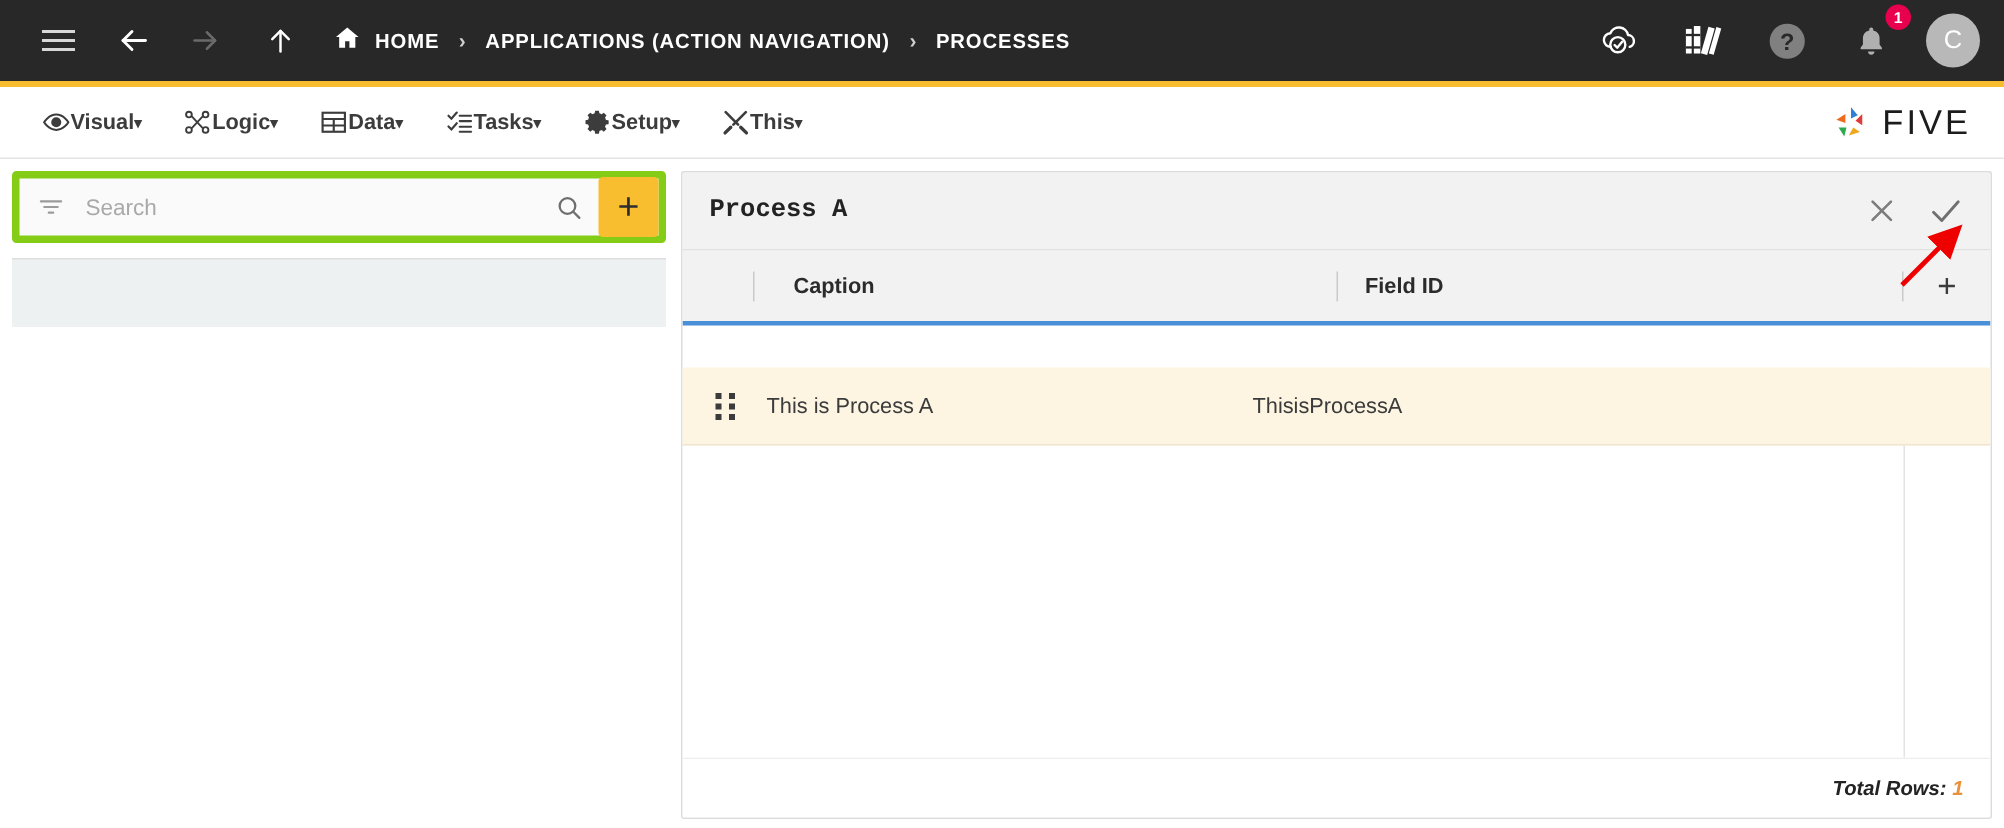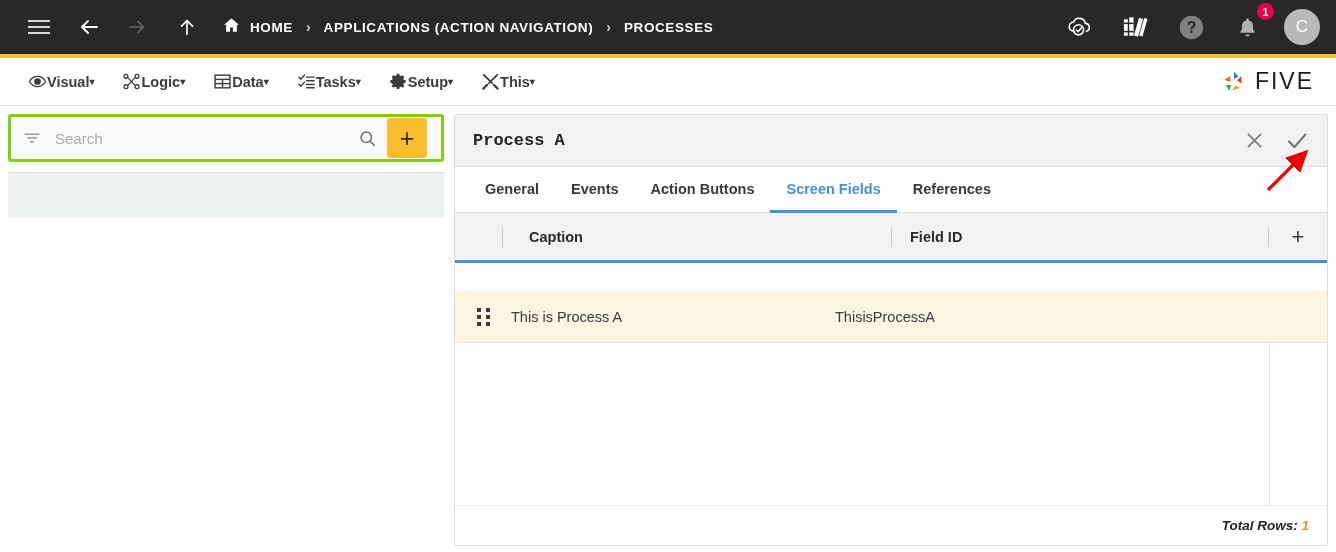--- a/index.html
+++ b/index.html
@@ -77,24 +77,24 @@
     padding: 8px 8px 6px 8px;
     background: #ffffff;
   }
 
   
   .left-panel {
     width: 436px; display: flex; flex-direction: column;
     margin-right: 10px;
   }
   .search-card {
-    border: 3px solid #84cc16; border-radius: 3px;
+    border: 5px solid #84cc16; border-radius: 3px;
     background: #fafafa;
     height: 48px; display: flex; align-items: center;
-    padding: 0 14px 0 12px; margin-bottom: 10px;
+    padding: 0 0 0 12px; margin-bottom: 10px;
   }
   .filter-ico { color:#9b9b9b; width: 22px; display:flex; align-items:center; }
   .search-input {
     flex: 1; border: none; outline: none; background: transparent;
     font-size: 15px; color: #3a3a3a; padding-left: 10px;
     font-family: "Liberation Sans", sans-serif;
   }
   .search-input::placeholder { color: #a9a9a9; }
   .search-ico { color:#6e6e6e; padding: 0 10px; display:flex; align-items:center; cursor:pointer; }
   .add-btn {
@@ -411,27 +411,20 @@
           </svg>
         </span>
         <span class="rp-act">
           <svg width="24" height="24" viewBox="0 0 24 24" fill="none" stroke="#707070" stroke-width="1.9" stroke-linecap="round" stroke-linejoin="round">
             <polyline points="4,12.5 9.5,18 20.5,5.5"></polyline>
           </svg>
         </span>
       </div>
     </div>
 
-    <div class="tabs">
-      <div class="tab">General</div>
-      <div class="tab">Events</div>
-      <div class="tab">Action Buttons</div>
-      <div class="tab active">Screen Fields</div>
-      <div class="tab">References</div>
-    </div>
 
     <div class="grid">
       <div class="grid-head">
         <div style="width:56px;display:flex;align-items:center;justify-content:flex-end;padding-right:8px">
           <span class="divline"></span>
         </div>
         <div class="gh-cell gh-caption">Caption</div>
         <span class="divline"></span>
         <div class="gh-cell gh-field">Field ID</div>
         <span class="divline"></span>

